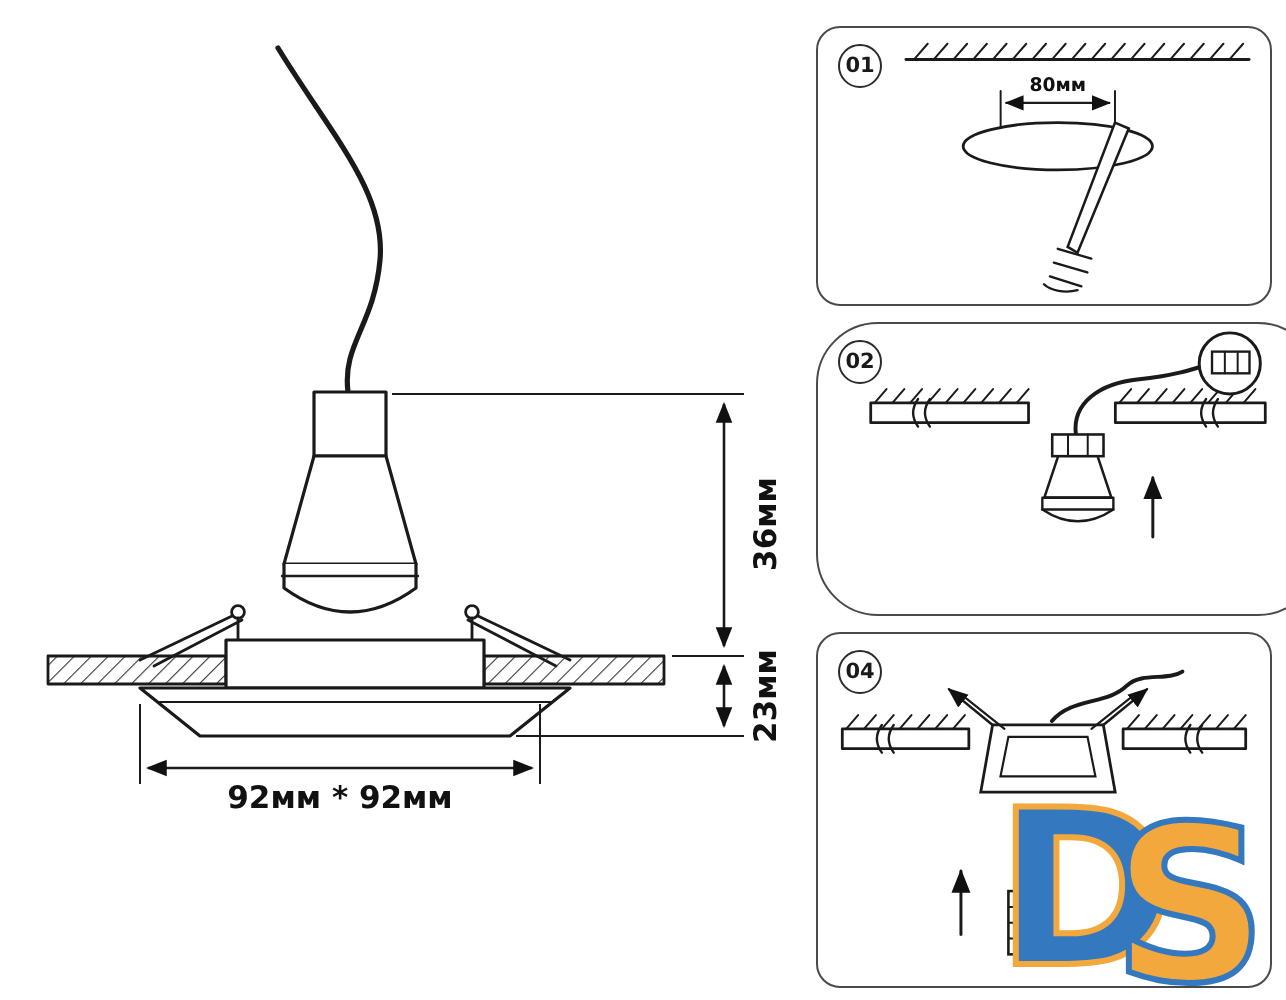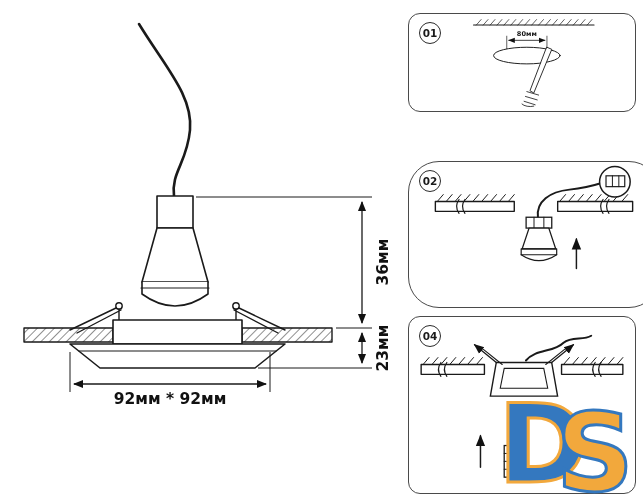--- a/index.html
+++ b/index.html
@@ -5,21 +5,21 @@
   * { box-sizing: border-box; }
   html,body { margin:0; padding:0; background:#fff; font-family:"DejaVu Sans", sans-serif; }
   .canvas {
     position:relative; width:643px; height:500px; background:#ffffff; overflow:hidden;
   }
   .main-svg { position:absolute; left:0; top:0; width:405px; height:500px; }
   .panel {
     position:absolute; background:#fff; border:1.6px solid #4a4a4a; border-radius:12px;
   }
   .panel svg { position:absolute; left:0; top:0; width:100%; height:100%; }
-  .panel-1 { left:408px; top:13px;  width:228px; height:99px; }
+  .panel-1 { left:408px; top:13px;  width:228px; height:140px; }
   .panel-2 { left:408px; top:161px; width:252px; height:147px;border-radius:31px; }
   .panel-3 { left:408px; top:316px; width:228px; height:178px; }
   .step-badge {
     position:absolute; left:10px; top:8px; width:22px; height:22px;
     border:1.7px solid #2b2b2b; border-radius:50%;
     display:flex; align-items:center; justify-content:center;
     font-size:10.5px; font-weight:bold; color:#1a1a1a; background:#fff; z-index:2;
   }
   .logo-svg { position:absolute; left:498px; top:386px; width:142px; height:112px; z-index:5; }
   svg text { font-family:"DejaVu Sans", sans-serif; }

